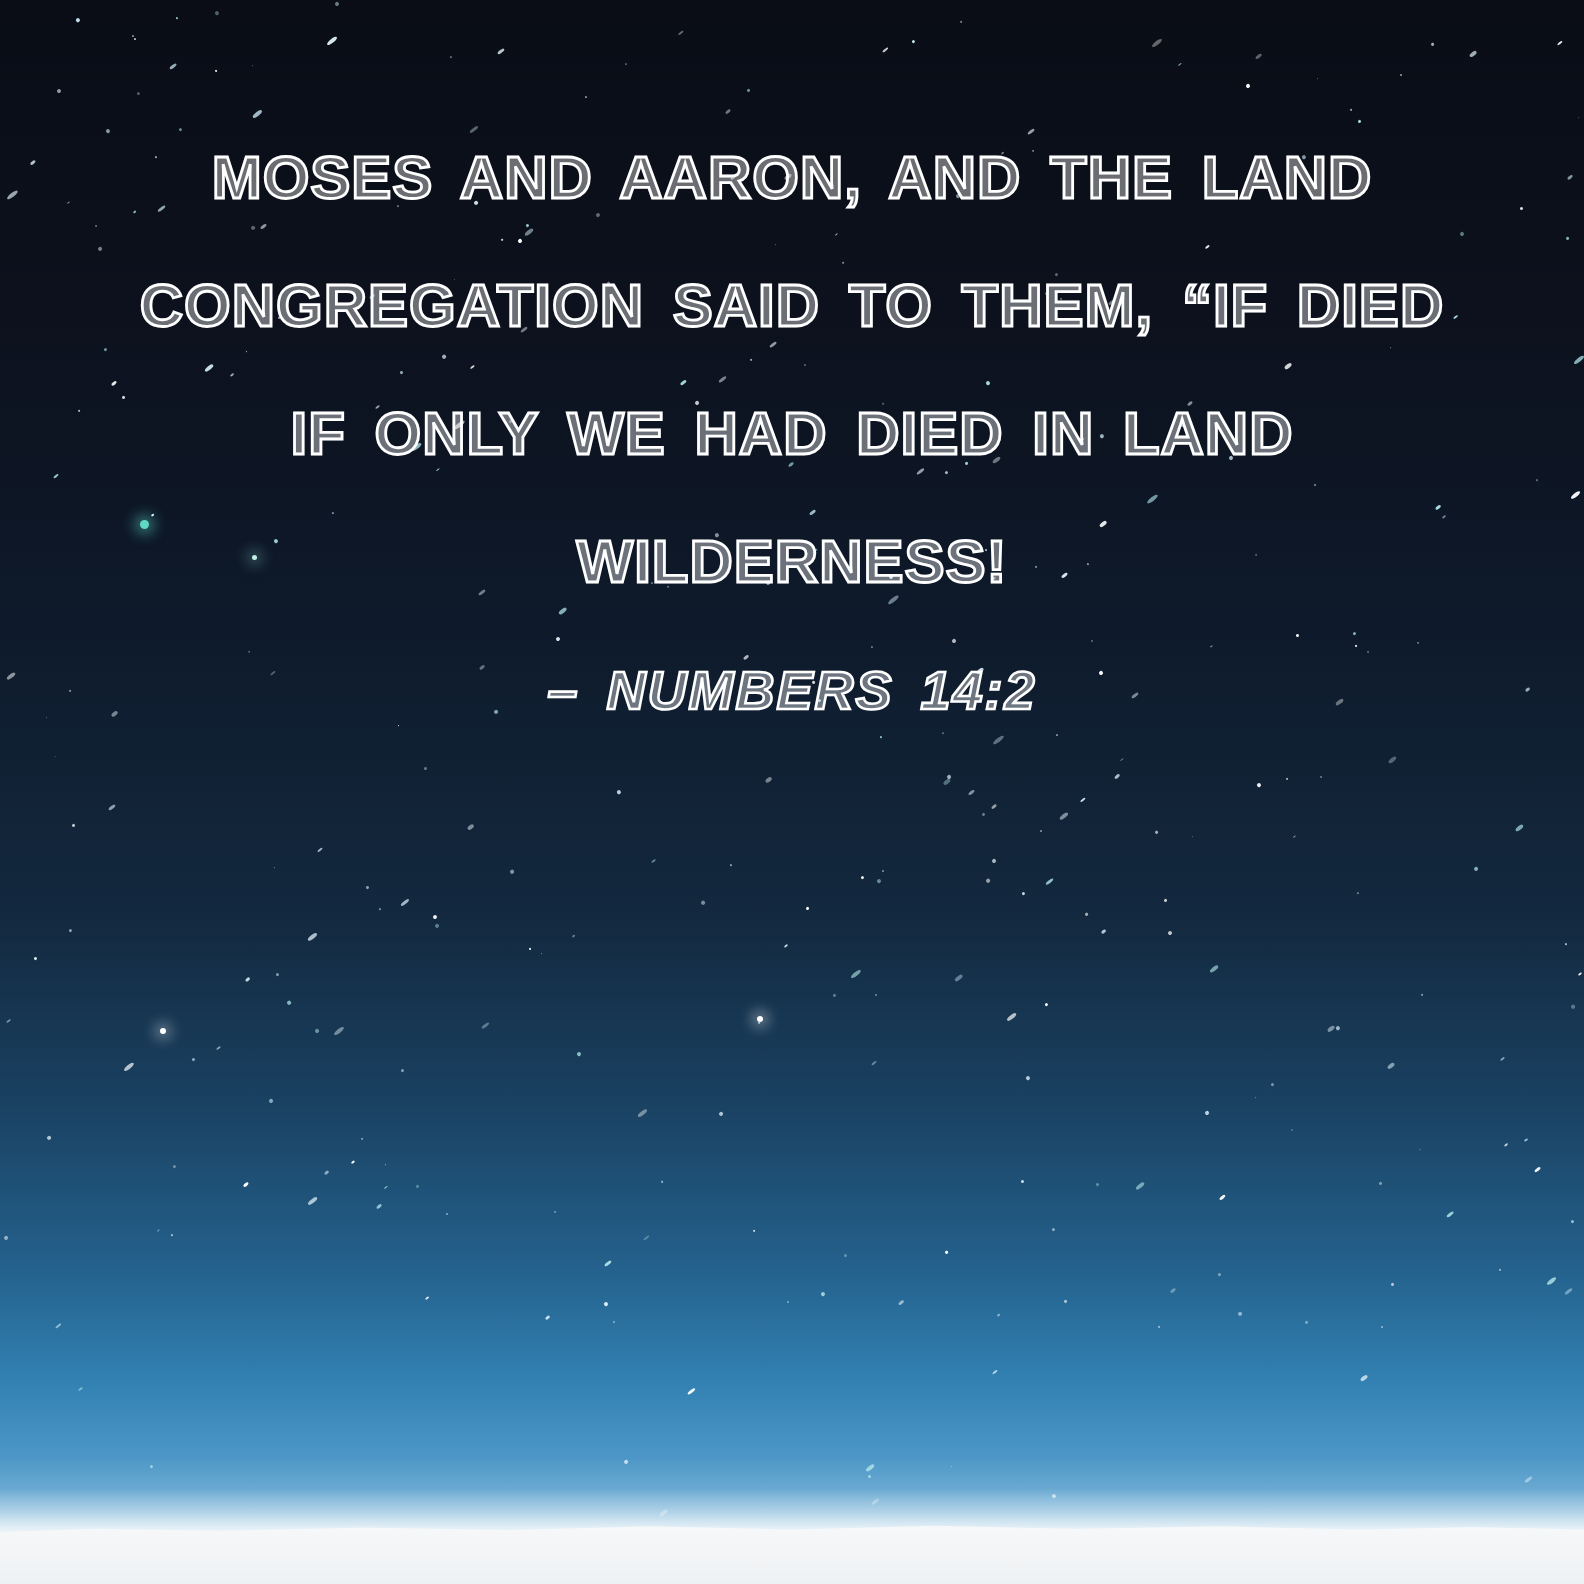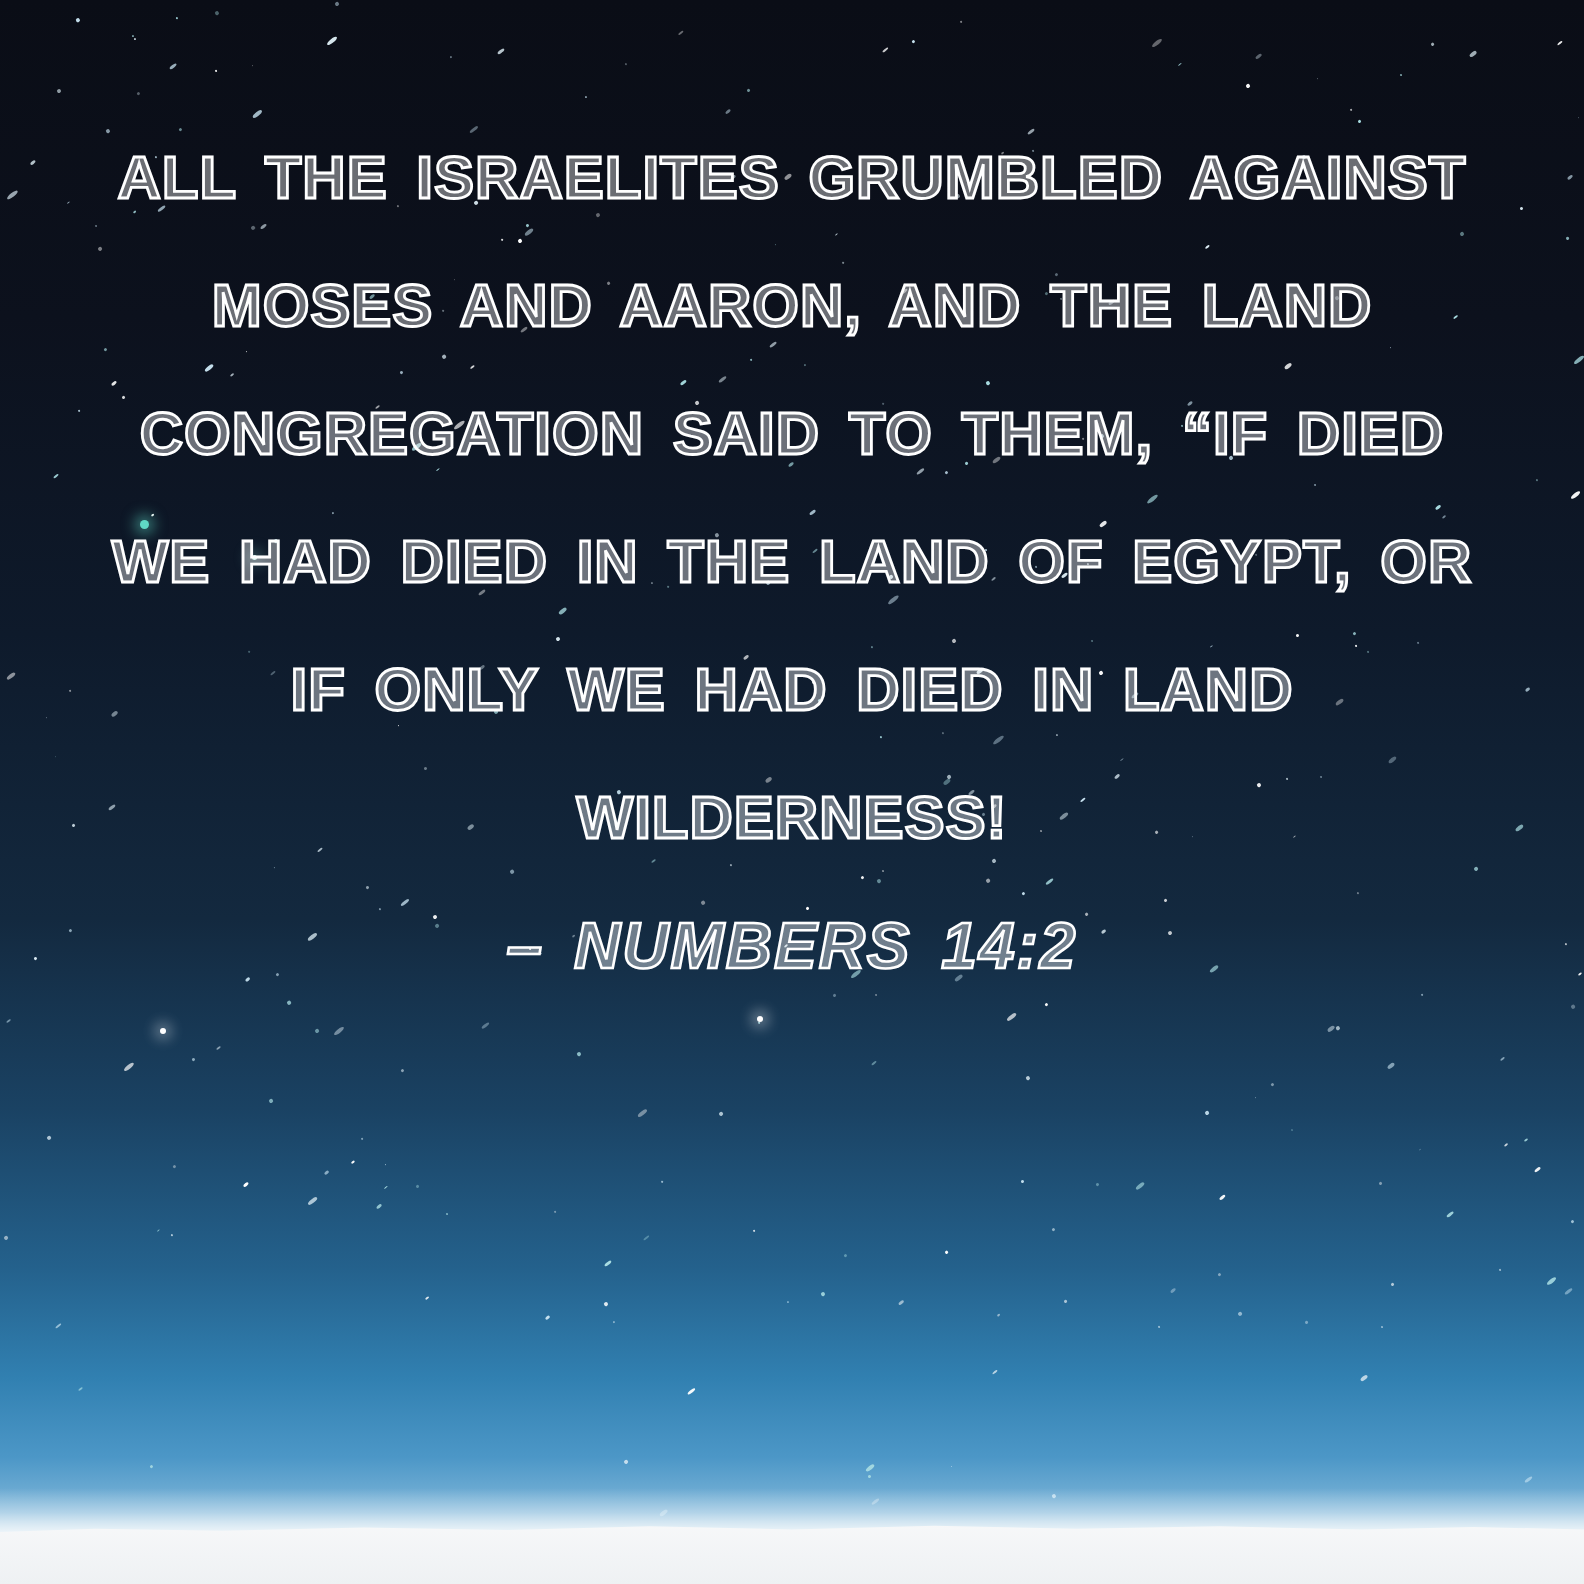--- a/index.html
+++ b/index.html
@@ -76,21 +76,21 @@
     letter-spacing: 1px;
     word-spacing: 11px;
     color: rgba(255,255,255,0.07);
     -webkit-text-stroke: 2.8px var(--text-stroke, #ffffff);
     text-shadow: 0 0 1px rgba(255,255,255,0.35);
     white-space: nowrap;
   }
   .verse-reference {
     height: 128px;
     line-height: 128px;
-    font-size: 64px;
+    font-size: 54px;
     font-weight: 700;
     font-style: italic;
     letter-spacing: 2px;
     word-spacing: 10px;
     color: rgba(255,255,255,0.07);
     -webkit-text-stroke: 2.6px var(--text-stroke, #ffffff);
     text-shadow: 0 0 1px rgba(255,255,255,0.35);
     white-space: nowrap;
   }
 </style>
@@ -441,22 +441,20 @@
       <span class="glow-star" style="left: 140px; top: 520px; width: 9px; height: 9px; background: rgb(95, 216, 196); box-shadow: rgba(95, 216, 196, 0.55) 0px 0px 14px 5px;"></span>
       <span class="glow-star" style="left: 252px; top: 555px; width: 5px; height: 5px; background: rgb(191, 240, 230); box-shadow: rgba(150, 230, 215, 0.35) 0px 0px 14px 5px;"></span>
       <span class="glow-star" style="left: 757px; top: 1016px; width: 6px; height: 6px; background: rgb(255, 255, 255); box-shadow: rgba(255, 255, 255, 0.45) 0px 0px 14px 5px;"></span>
       <span class="glow-star" style="left: 160px; top: 1028px; width: 6px; height: 6px; background: rgb(255, 255, 255); box-shadow: rgba(255, 255, 255, 0.4) 0px 0px 14px 5px;"></span>
     </div>
 
   <div class="horizon-haze"></div>
   <div class="cloud-band"></div>
 
   <div class="quote-block">
-    <div class="quote-line">ALL THE ISRAELITES GRUMBLED AGAINST</div>
     <div class="quote-line">MOSES AND AARON, AND THE LAND</div>
     <div class="quote-line">CONGREGATION SAID TO THEM, “IF DIED</div>
-    <div class="quote-line">WE HAD DIED IN THE LAND OF EGYPT, OR</div>
     <div class="quote-line">IF ONLY WE HAD DIED IN LAND</div>
     <div class="quote-line">WILDERNESS!</div>
     <div class="verse-reference">– NUMBERS 14:2</div>
   </div>
 
 </div>
 
 </body></html>

